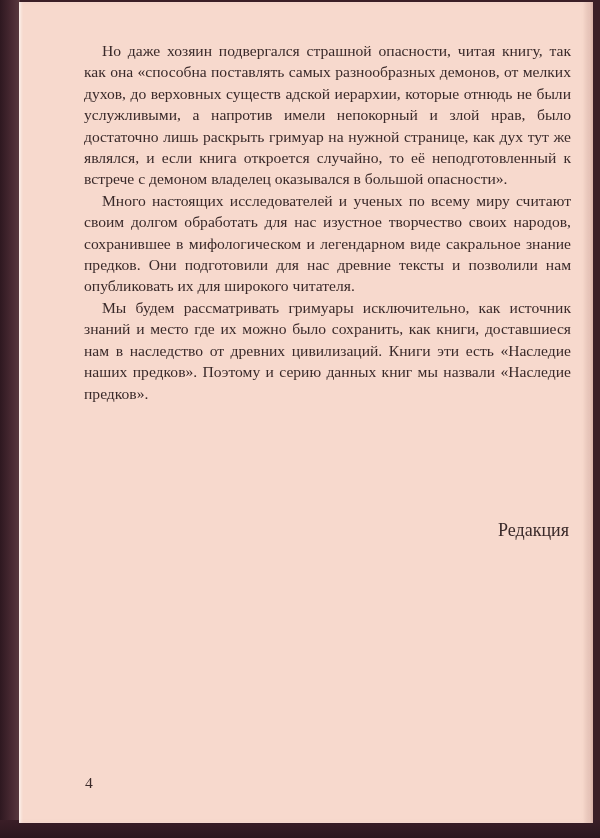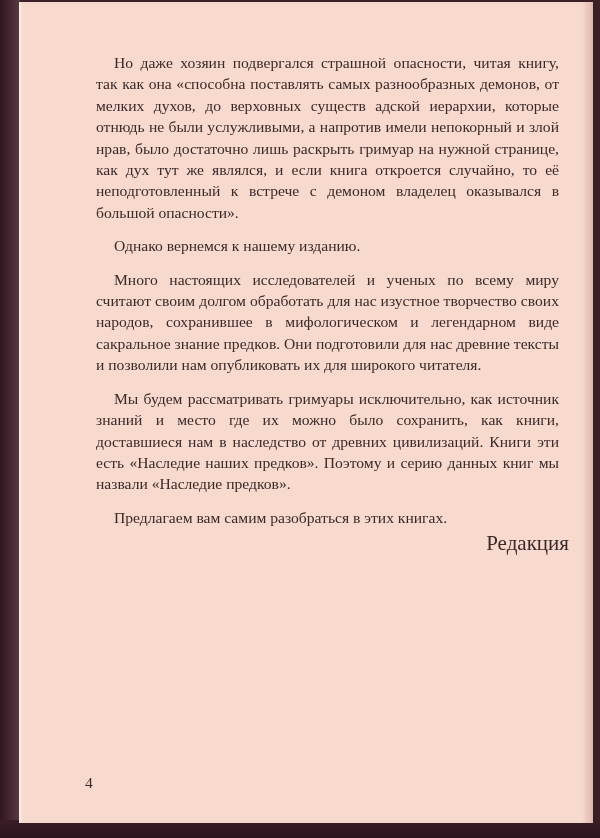--- a/index.html
+++ b/index.html
@@ -46,29 +46,29 @@
       position: absolute;
       left: 65px;
       top: 38px;
       width: 487px;
       color: #3a2a2a;
       font-size: 15.6px;
       line-height: 21.4px;
       text-align: justify;
     }
     .para {
-      margin: 12px;
+      margin: 0;
       text-indent: 18px;
     }
     .signature {
       position: absolute;
       right: 24px;
-      top: 529px;
+      top: 518px;
       color: #3a2a2a;
-      font-size: 21px;
+      font-size: 18px;
       margin-left: 32px;
     }
     .page-number {
       position: absolute;
       left: 66px;
       top: 772px;
       color: #3a2a2a;
       font-size: 15.6px;
     }
   </style>
@@ -76,22 +76,20 @@
 <body>
 
 <div class="scan-bg-left"></div>
 <div class="scan-bg-bottom"></div>
 
 <div class="page">
   <div class="page-right-edge"></div>
 
   <div class="text-block">
     <p class="para">Но даже хозяин подвергался страшной опасности, читая книгу, так как она «способна поставлять самых разнообразных демонов, от мелких духов, до верховных существ адской иерархии, которые отнюдь не были услужливыми, а напротив имели непокорный и злой нрав, было достаточно лишь раскрыть гримуар на нужной странице, как дух тут же являлся, и если книга откроется случайно, то её неподготовленный к встрече с демоном владелец оказывался в большой опасности».</p>
-    <p class="para">Однако вернемся к нашему изданию.</p>
     <p class="para">Много настоящих исследователей и ученых по всему миру считают своим долгом обработать для нас изустное творчество своих народов, сохранившее в мифологическом и легендарном виде сакральное знание предков. Они подготовили для нас древние тексты и позволили нам опубликовать их для широкого читателя.</p>
     <p class="para">Мы будем рассматривать гримуары исключительно, как источник знаний и место где их можно было сохранить, как книги, доставшиеся нам в наследство от древних цивилизаций. Книги эти есть «Наследие наших предков». Поэтому и серию данных книг мы назвали «Наследие предков».</p>
-    <p class="para">Предлагаем вам самим разобраться в этих книгах.</p>
   </div>
 
   <div class="signature">Редакция</div>
 
   <div class="page-number">4</div>
 </div>
 
 </body></html>

